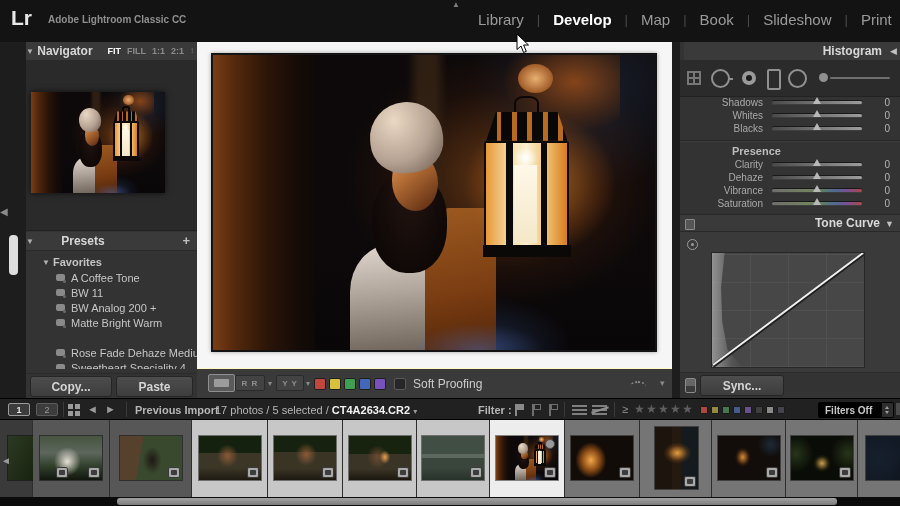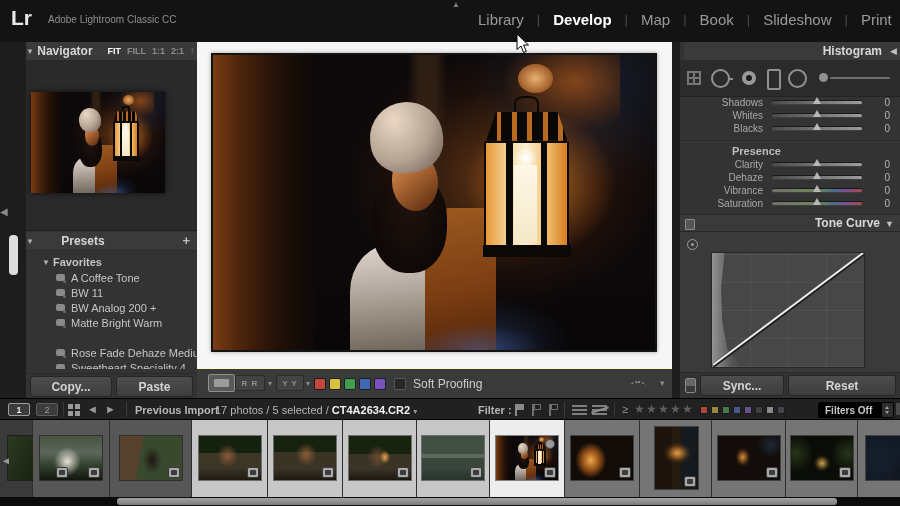--- a/index.html
+++ b/index.html
@@ -2,21 +2,21 @@
 <html><head>
 <meta charset="utf-8">
 <style>
   html,body{margin:0;padding:0;background:#000;}
   body{width:900px;height:506px;font-family:"Liberation Sans",sans-serif;-webkit-font-smoothing:antialiased;}
   .app{position:relative;width:900px;height:506px;background:#1a1a1a;overflow:hidden;}
 
   
   .topbar{position:absolute;left:0;top:0;width:900px;height:42px;background:#131313;border-bottom:1px solid #000;overflow:hidden;}
   .lr-logo{position:absolute;left:11px;top:6px;color:#e8e8e8;font-size:21px;font-weight:bold;letter-spacing:0px;}
-  .app-title{position:absolute;left:48px;top:14px;color:#8f8f8f;font-size:10px;font-weight:normal;}
+  .app-title{position:absolute;left:48px;top:14px;color:#8f8f8f;font-size:10px;font-weight:bold;}
   .top-collapse{position:absolute;left:452px;top:0px;color:#7d7d7d;font-size:8px;}
   .mod-menu{position:absolute;left:478px;top:11px;display:flex;gap:13px;align-items:center;font-size:15px;color:#9a9a9a;white-space:nowrap;}
   .mod-menu .sep{color:#4a4a4a;font-size:13px;}
   .mod-menu .mitem.active{color:#ffffff;font-weight:bold;}
 
   
   .left-edge{position:absolute;left:0;top:42px;width:26px;height:356px;background:#1d1d1d;}
   .left-scroll-thumb{position:absolute;left:9px;top:193px;width:9px;height:40px;background:#dedede;border-radius:4px;}
   .left-collapse{position:absolute;left:0px;top:206px;color:#8a8a8a;font-size:10px;}
   .left-panels{position:absolute;left:26px;top:42px;width:171px;height:356px;background:#333333;overflow:hidden;}
@@ -421,21 +421,20 @@
         <div class="curve-hist"></div>
         <svg class="curve-svg" width="152" height="114" viewBox="0 0 152 114">
           <line x1="1" y1="113" x2="151" y2="1" stroke="#1f1f1f" stroke-width="4"></line>
           <line x1="1" y1="112" x2="151" y2="0" stroke="#efefef" stroke-width="2"></line>
         </svg>
       </div>
     </div>
     <div class="rp-bottom">
       <span class="sync-switch"></span>
       <div class="lr-btn" style="left:20px;width:84px;">Sync...</div>
-      <div class="lr-btn" style="left:108px;width:108px;">Reset</div>
     </div>
   </div>
 
   <div class="film-bar">
     <div class="win-btn win-1">1</div>
     <div class="win-btn win-2">2</div>
     <div class="fb-sep" style="left:63px;"></div>
     <div class="grid-icon"></div>
     <div class="fb-arrow" style="left:87px;">◄</div>
     <div class="fb-arrow" style="left:105px;">►</div>

